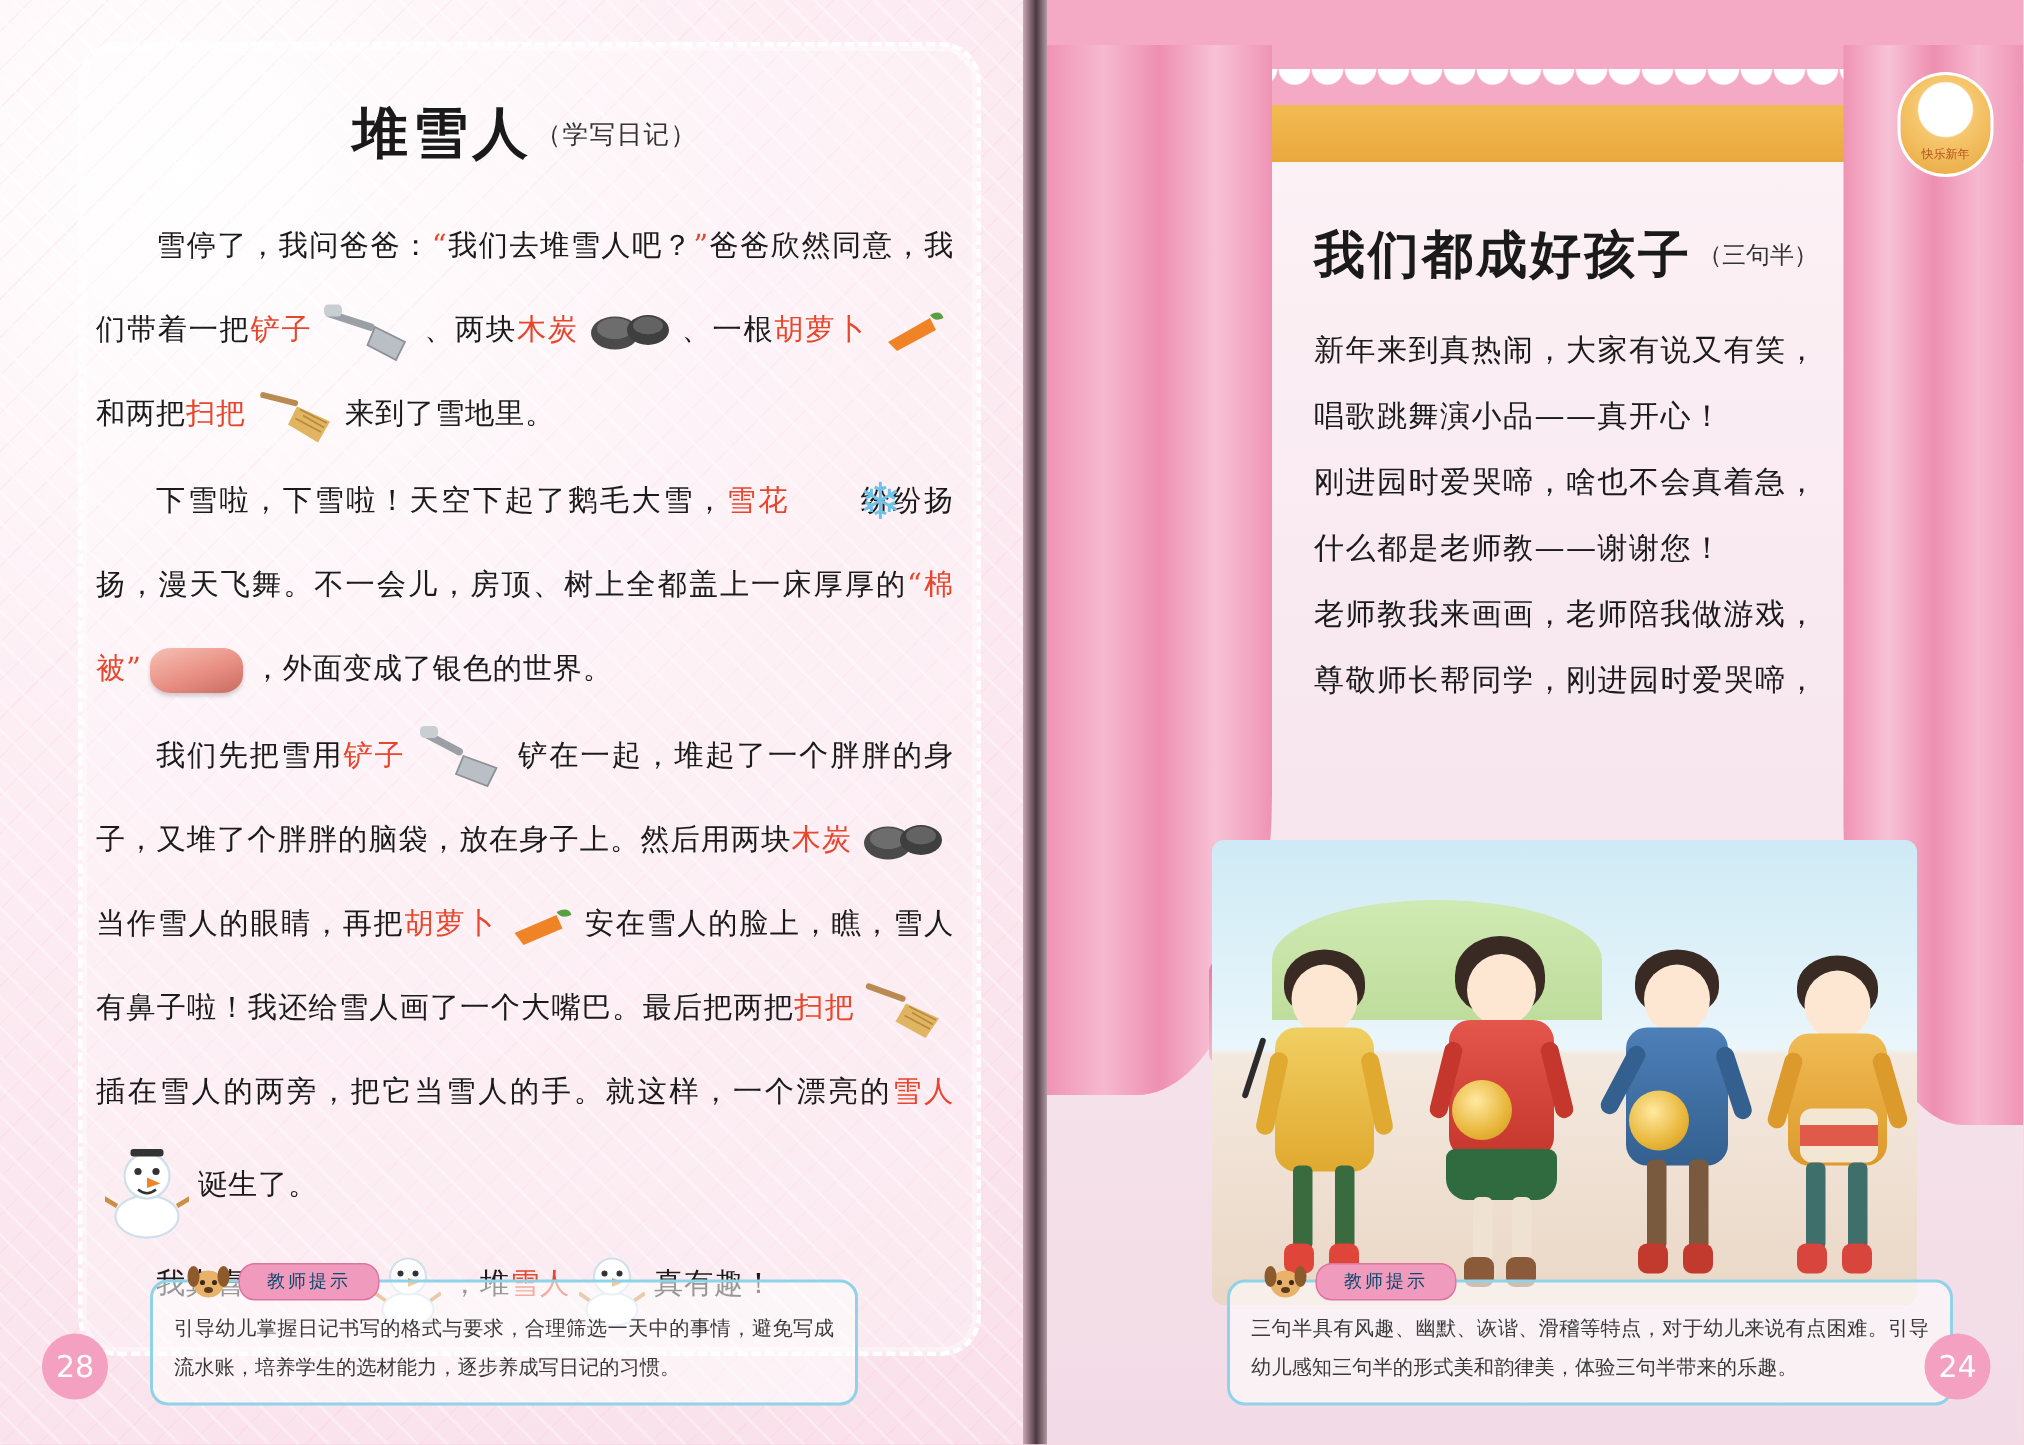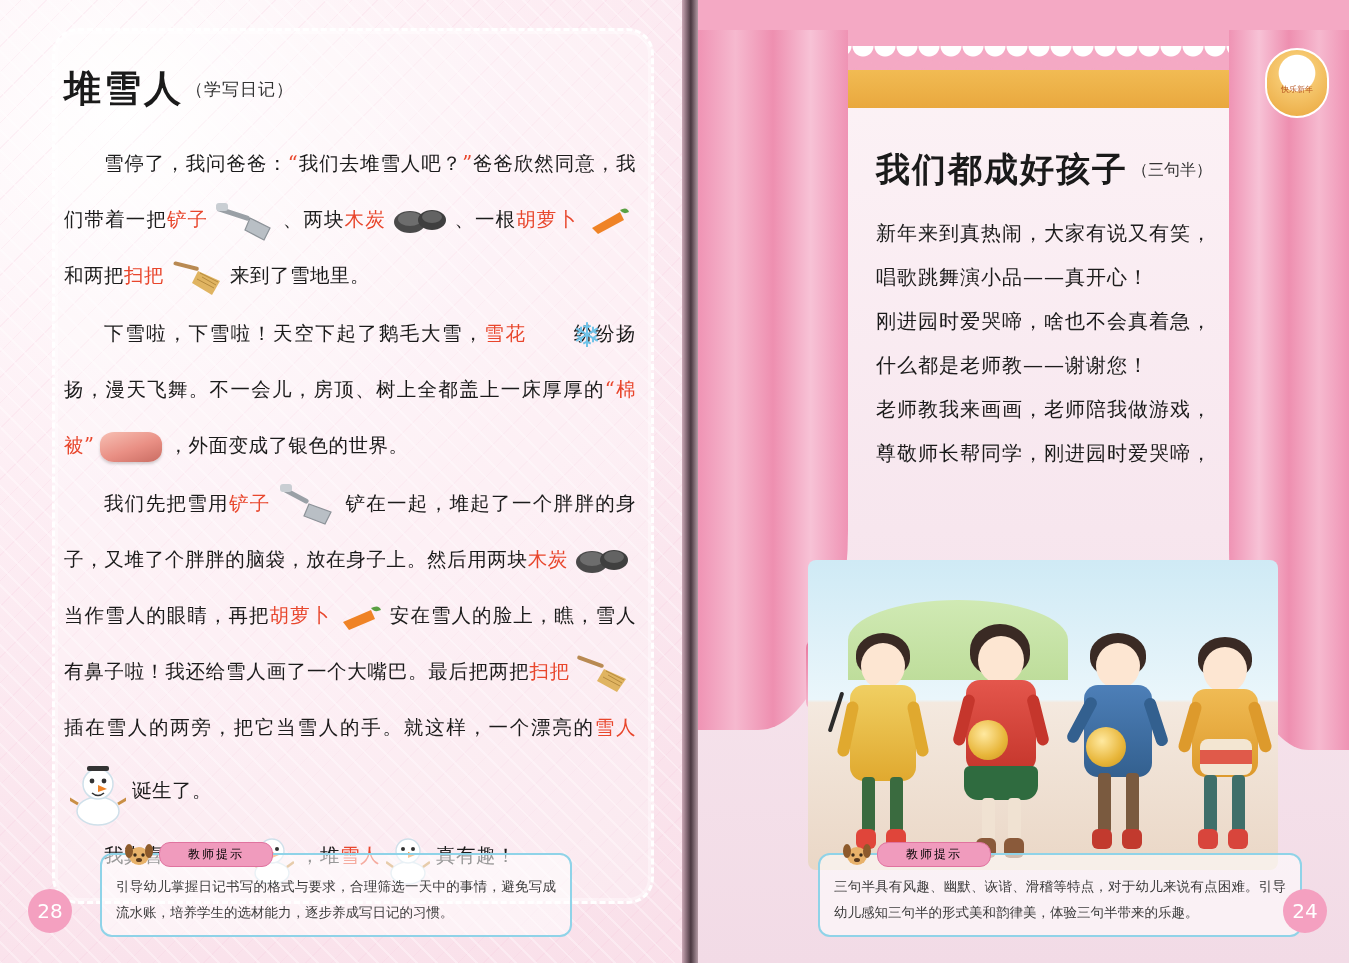--- a/index.html
+++ b/index.html
@@ -26,21 +26,21 @@
   .left-frame{
     position:absolute;left:52px;top:28px;width:596px;height:870px;
     border:3px dashed #ffffff;border-radius:26px;
     background:rgba(255,255,255,.28);
     box-shadow:0 0 0 3px rgba(255,255,255,.35) inset;
   }
   .left-inner{
     position:absolute;left:64px;top:40px;width:572px;height:850px;
   }
 
-  .title-row{ text-align:left; margin-top:24px; }
+  .title-row{ text-align:center; margin-top:24px; }
   .title-main{
     font-family:"DejaVu Serif","Liberation Serif",serif;
     font-size:37px;font-weight:bold;color:#1a1a1a;letter-spacing:3px;
     display:inline-block;vertical-align:middle;
   }
   .title-sub{
     font-size:17px;color:#333;display:inline-block;vertical-align:middle;
     margin-left:2px;letter-spacing:1px;
   }
 
@@ -77,21 +77,21 @@
   .tip-box{
     position:absolute;left:100px;bottom:26px;width:440px;
     border:2px solid #8fd3e8;border-radius:12px;background:rgba(255,255,255,.55);
     padding:12px 14px 10px 14px;
   }
   .tip-head{
     position:absolute;left:22px;top:-16px;height:30px;
     display:flex;align-items:center;gap:5px;
   }
   .tip-badge{
-    background:#f09bbd;color:#000000;font-size:12px;padding:3px 28px;border-radius:11px;
+    background:#f09bbd;color:#0c4a6e;font-size:12px;padding:3px 18px;border-radius:11px;
     border:1px solid #e0739f;letter-spacing:2px;
   }
   .dog{ width:30px;height:26px;}
   .tip-text{
     font-family:"DejaVu Serif","Liberation Serif",serif;
     font-size:13.5px;line-height:26px;color:#3a3a3a;text-align:justify;margin-top:6px;
   }
 
   
   .pagenum-left{
@@ -149,21 +149,21 @@
   .tieback{
     position:absolute;left:108px;top:640px;width:40px;height:70px;
     background:linear-gradient(180deg,#e8799f,#f6b9cf);border-radius:8px;
   }
   .newyear-badge{
     position:absolute;right:20px;top:48px;width:60px;height:66px;border-radius:50%/44%;
     background:radial-gradient(circle at 50% 35%,#ffffff 0 34%,#f6c86f 36%,#e9a63c 100%);
     border:2px solid #fff;
   }
   .newyear-badge .cap{
-    position:absolute;left:50%;bottom:21px;transform:translateX(-50%);
+    position:absolute;left:50%;bottom:8px;transform:translateX(-50%);
     font-size:8px;color:#b5521f;white-space:nowrap;
   }
 
   .poem-wrap{
     position:absolute;left:178px;top:120px;width:420px;margin-top:27px;
   }
   .poem-title{
     font-family:"DejaVu Serif","Liberation Serif",serif;
     font-size:34px;font-weight:bold;color:#1a1a1a;letter-spacing:2px;
     display:inline-block;vertical-align:middle;

